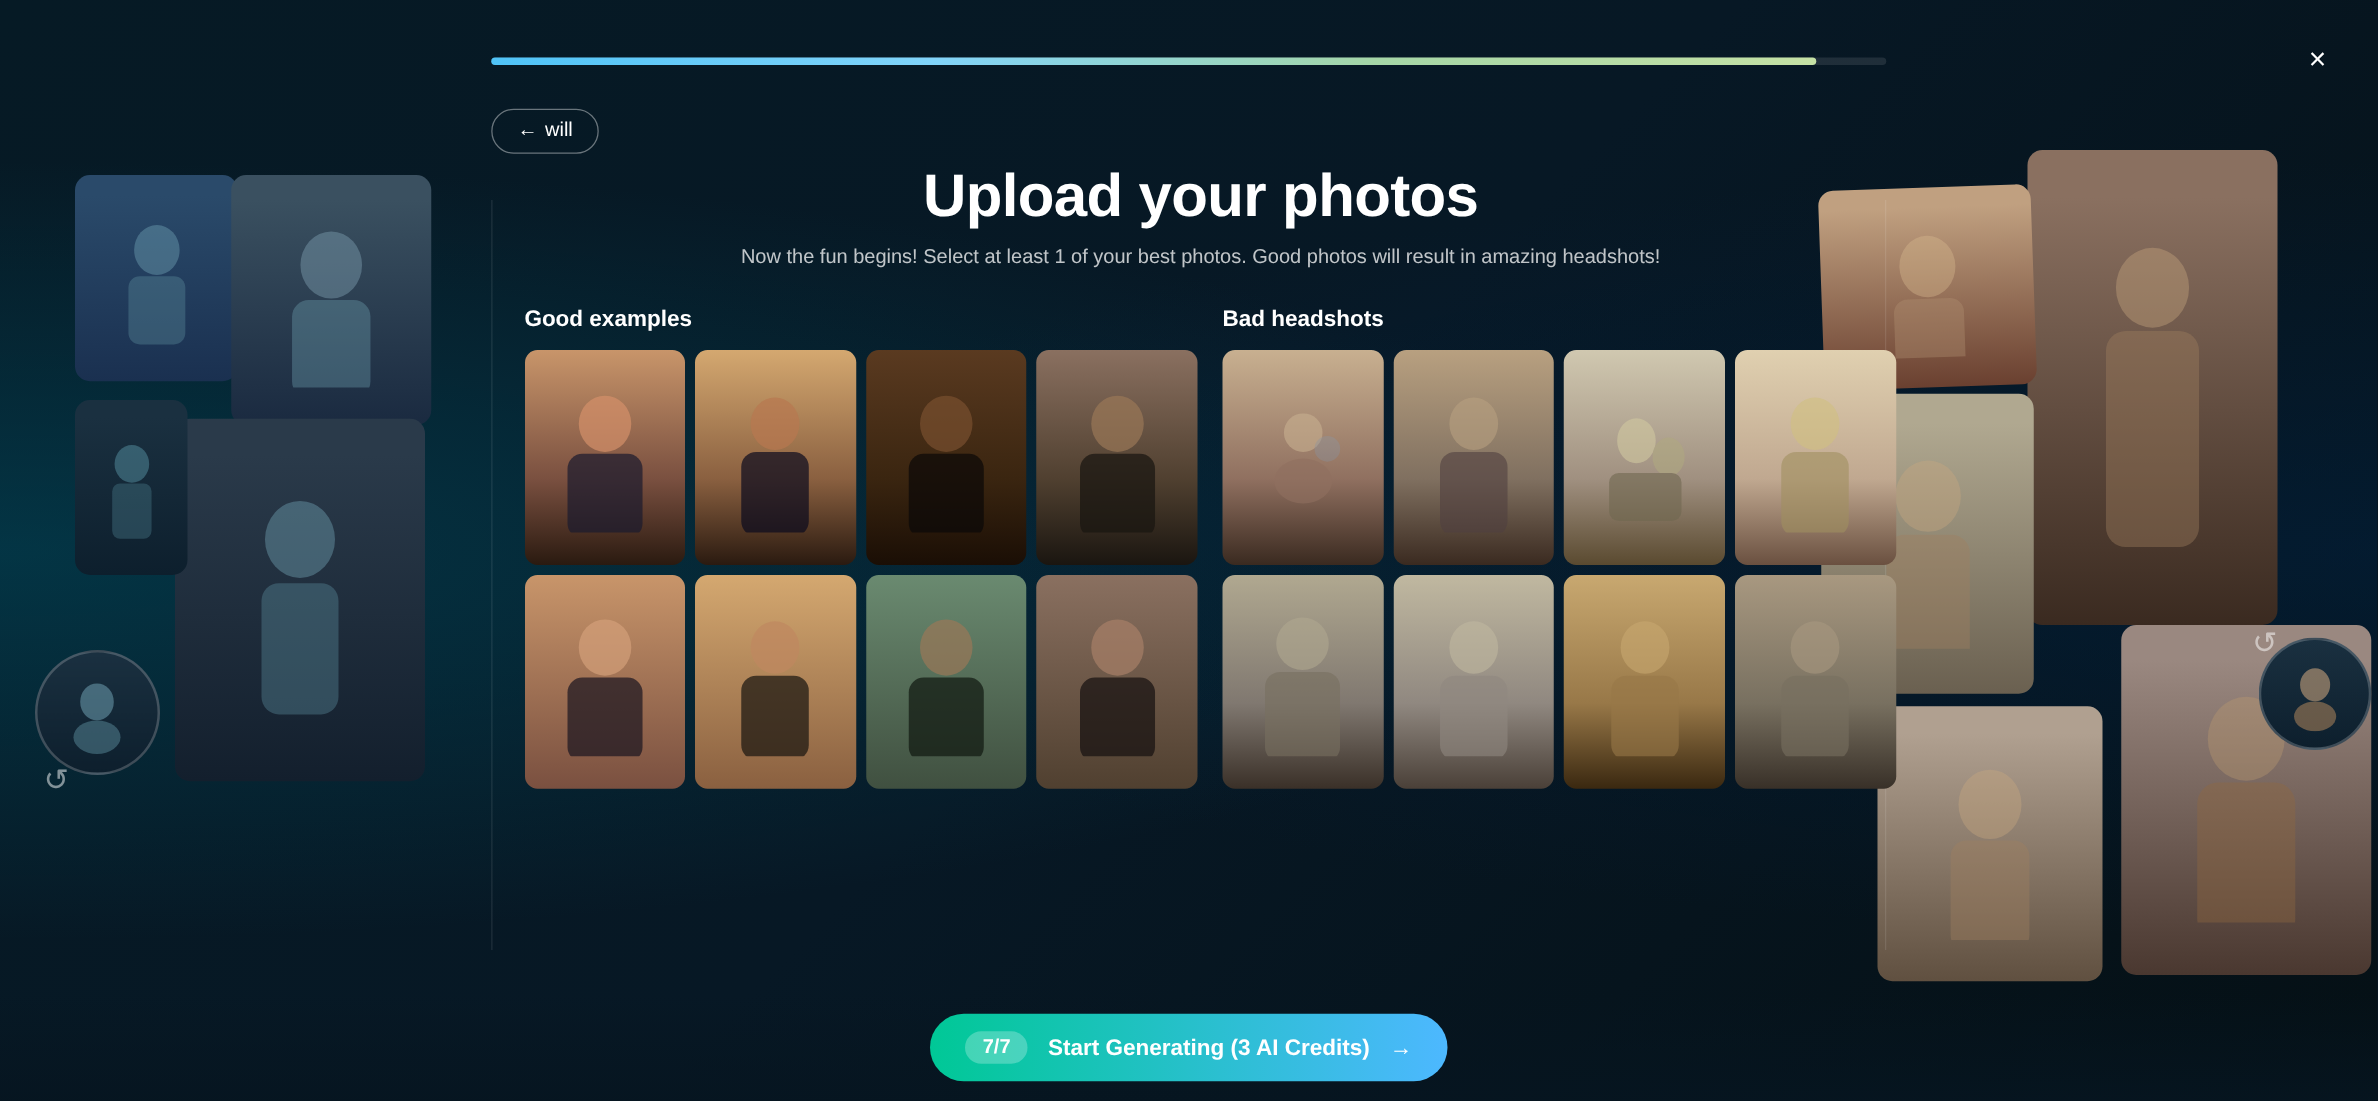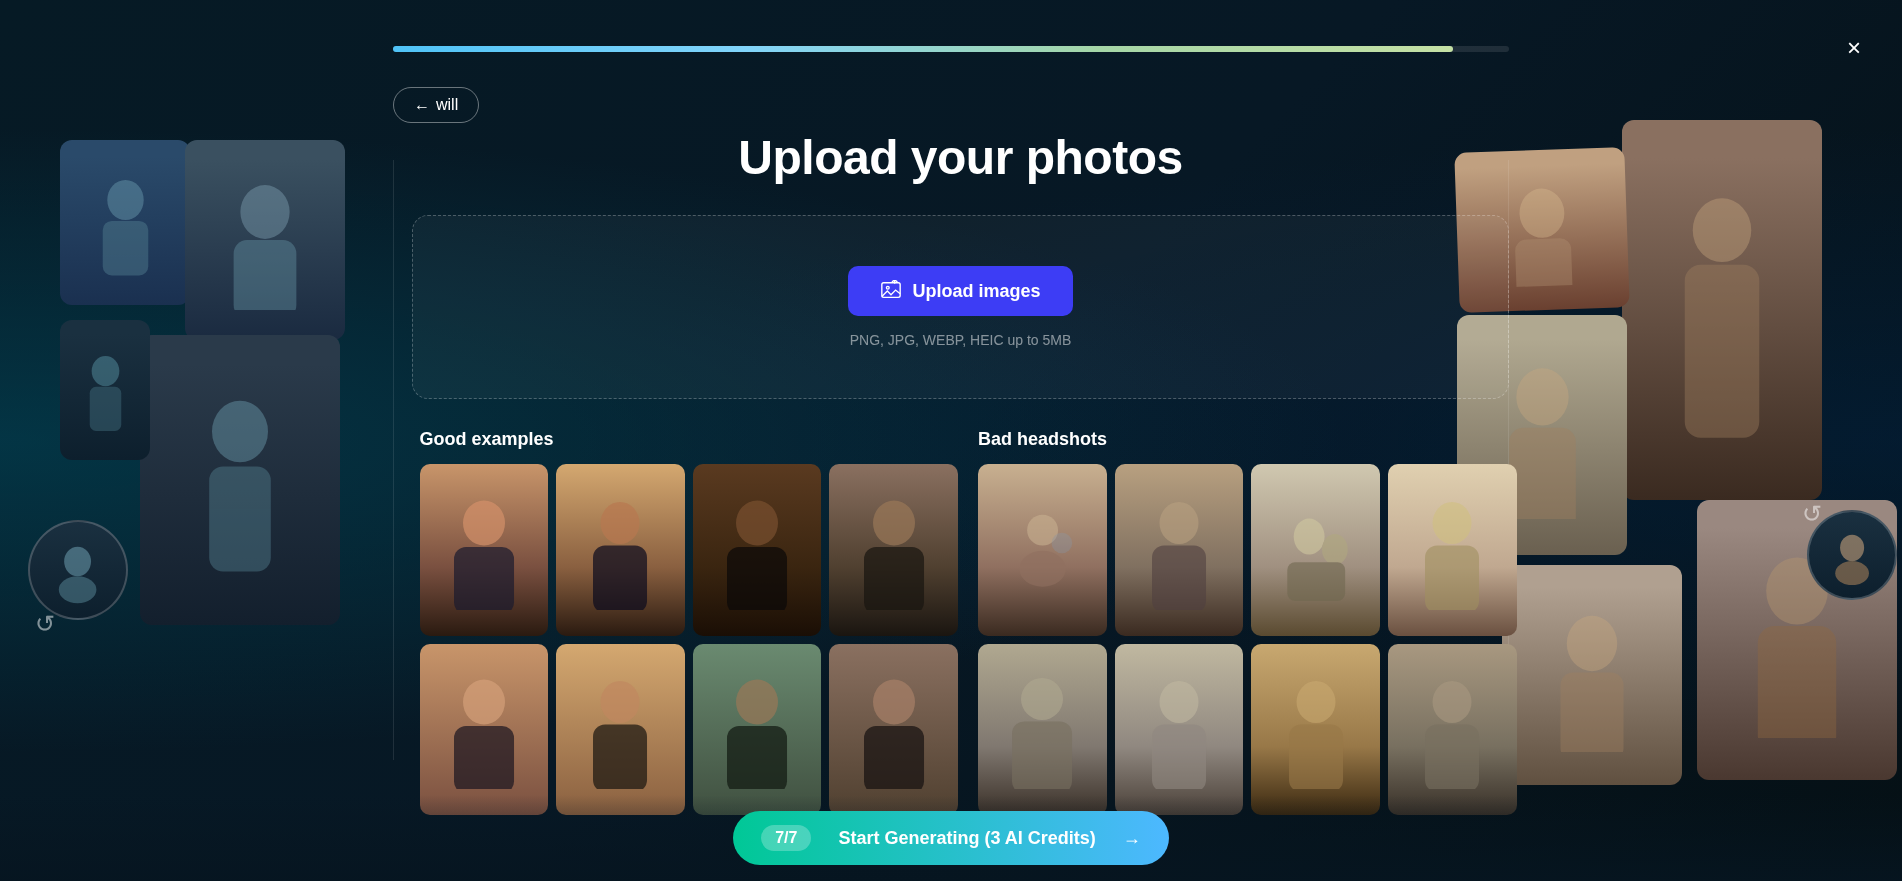--- a/index.html
+++ b/index.html
@@ -238,21 +238,21 @@
       display: flex;
       justify-content: center;
       padding: 16px;
       z-index: 10;
       background: linear-gradient(to top, rgba(6,21,32,0.9), transparent);
     }
 
     .generate-btn {
       display: flex;
       align-items: center;
-      gap: 27px;
+      gap: 16px;
       background: linear-gradient(90deg, #00c896, #4db8ff);
       color: #fff;
       border: none;
       border-radius: 40px;
       padding: 14px 28px;
       font-size: 18px;
       font-weight: 700;
       cursor: pointer;
       min-width: 380px;
       justify-content: center;
@@ -472,34 +472,22 @@
       <ellipse cx="50" cy="80" rx="28" ry="20" fill="#c09060"></ellipse>
     </svg>
   </div>
 
   <div class="arrow-indicator" style="right:80px; top:380px; position:absolute;">↺</div>
 </div>
 
 <div class="main-content">
 
   <h1 class="page-title">Upload your photos</h1>
-
-  <div class="upload-area">
-    <button class="upload-btn">
-      <svg width="22" height="22" viewBox="0 0 24 24" fill="none">
-        <rect x="2" y="3" width="20" height="16" rx="2" stroke="white" stroke-width="1.5"></rect>
-        <circle cx="8.5" cy="8.5" r="1.5" stroke="white" stroke-width="1.5"></circle>
-        <polyline points="2,18 8,12 12,16 17,11 22,15" stroke="white" stroke-width="1.5" fill="none"></polyline>
-        <line x1="16" y1="4" x2="16" y2="0" stroke="white" stroke-width="1.5"></line>
-        <polyline points="13,2 16,0 19,2" stroke="white" stroke-width="1.5" fill="none"></polyline>
-      </svg>
-      <span>Upload images</span>
-    </button>
-    <span class="upload-formats">PNG, JPG, WEBP, HEIC up to 5MB</span>
-  </div>
+  <p class="page-subtitle">Now the fun begins! Select at least 1 of your best photos. Good photos will result in amazing headshots!</p>
+
 
   <div class="examples-section">
 
     <div class="examples-column">
       <div class="examples-title">Good examples</div>
       <div class="examples-grid">
         <div class="example-photo ex-good-1">
           <svg viewBox="0 0 60 80" fill="none" style="width:70%;height:70%;opacity:0.7;">
             <ellipse cx="30" cy="22" rx="14" ry="15" fill="#d4916a"></ellipse>
             <rect x="10" y="38" width="40" height="45" rx="8" fill="#1a1a2e"></rect>

